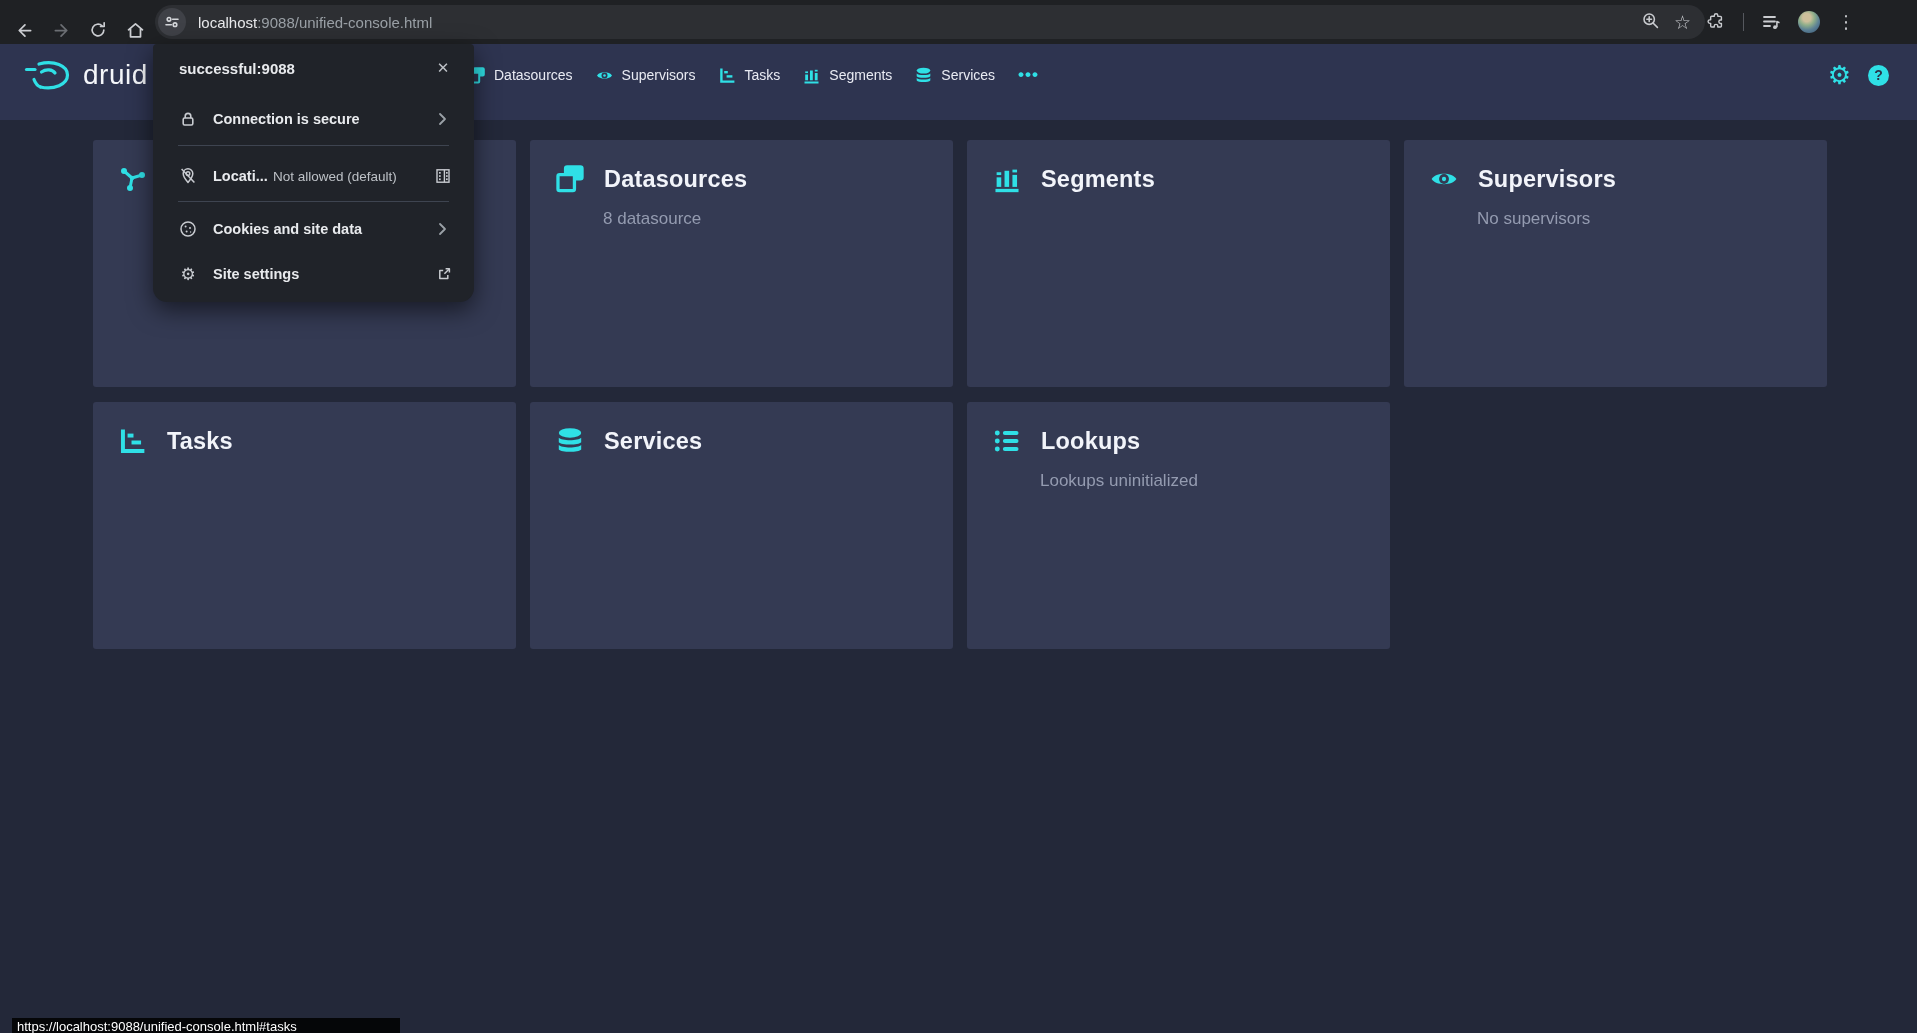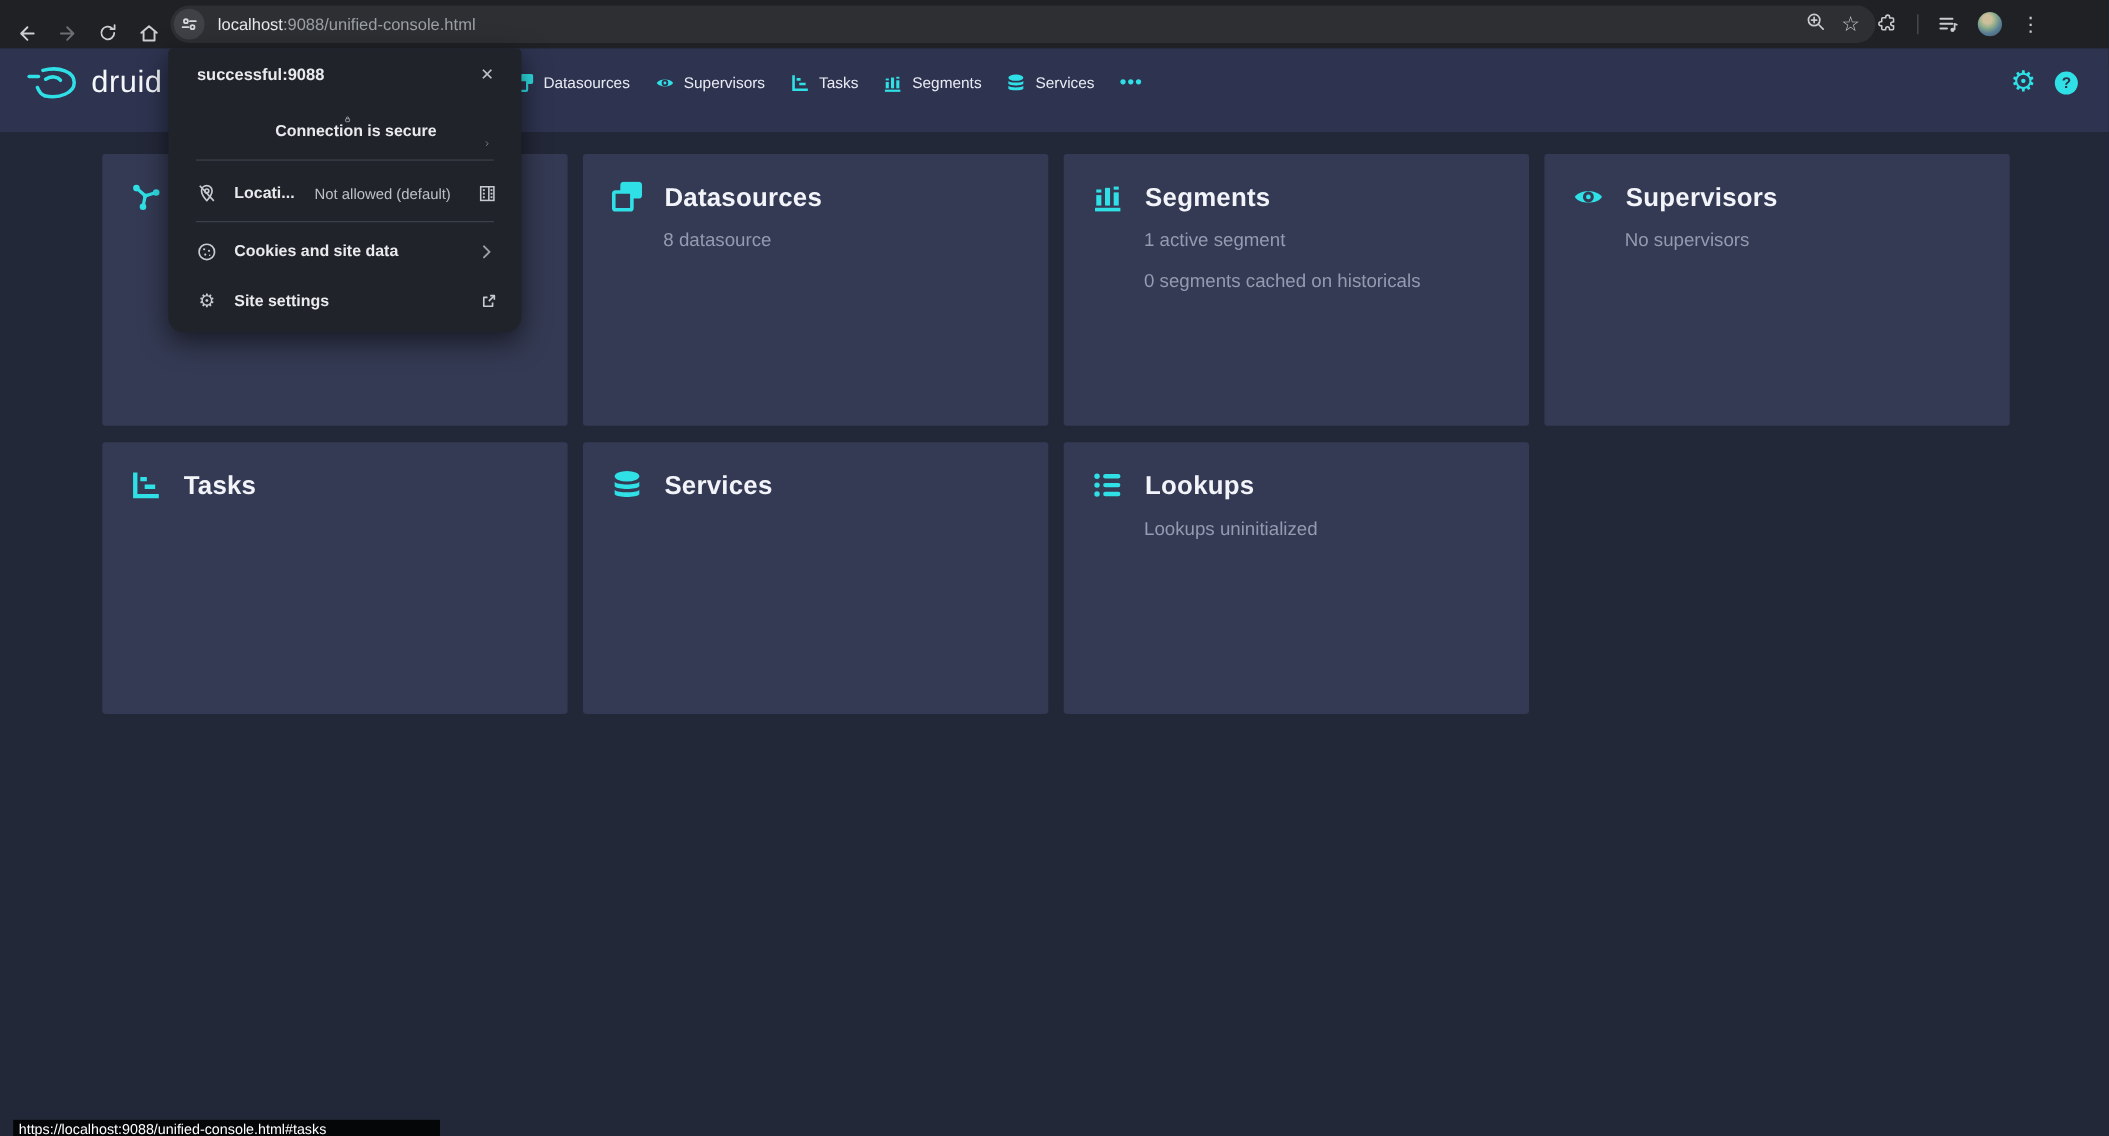--- a/index.html
+++ b/index.html
@@ -47,21 +47,21 @@
   .card-line{font-size:17px;color:#949bb0;margin-bottom:17px;}
   
   .popup{position:absolute;left:153px;top:44px;width:321px;height:258px;background:#202329;border-radius:4px 4px 14px 14px;
          box-shadow:0 8px 24px rgba(0,0,0,.55);z-index:50;color:#e8eaed;}
   .popup-title{position:absolute;left:26px;top:16px;font-size:15px;font-weight:bold;}
   .popup-close{position:absolute;right:20px;top:13px;width:22px;height:22px;display:flex;align-items:center;justify-content:center;color:#bdc1c6;font-size:15px;}
   .prow{position:absolute;left:26px;right:22px;height:28px;display:flex;align-items:center;}
   .prow .plabel{margin-left:16px;font-size:14.5px;font-weight:600;color:#e8eaed;}
   .prow .chev{margin-left:auto;margin-right:4px;}
   .pdiv{position:absolute;left:25px;right:25px;height:1px;background:#3e4450;}
-  .loc-status{position:absolute;left:107px;font-size:13.5px;color:#bdc1c6;font-weight:normal;}
+  .loc-status{position:absolute;left:94px;font-size:13.5px;color:#bdc1c6;font-weight:normal;}
   .row-right-ic{margin-left:auto;}
   
   .status-tip{position:absolute;left:12px;bottom:0;width:388px;height:15px;background:#050608;color:#ffffff;font-size:13px;
               padding:1px 0 0 5px;box-sizing:border-box;white-space:nowrap;overflow:hidden;}
 </style>
 </head>
 <body>
 
 <div class="toolbar">
   <div style="display:flex;align-items:center;gap:3px;margin-left:7px;">
@@ -255,24 +255,20 @@
             <rect x="2.2" y="7.5" width="2.8" height="5.8"></rect>
             <rect x="7" y="3.5" width="2.8" height="9.8"></rect>
             <rect x="11.8" y="6" width="2.8" height="7.3"></rect>
             <rect x="2.2" y="4.4" width="2.8" height="1.7"></rect>
             <rect x="11.8" y="2.8" width="2.8" height="1.7"></rect>
             <rect x="1.5" y="14.5" width="14" height="2"></rect>
           </g>
         </svg>
       <div class="card-title">Segments</div>
     </div>
-    <div class="card-lines">
-      <div class="card-line">1 active segment</div>
-      <div class="card-line">0 segments cached on historicals</div>
-    </div>
   </div>
 
   <div class="card">
     <div class="card-head">
       <svg class="card-icon accent" width="28" height="28" viewBox="0 0 17 17">
           <path d="M1 8.5C3.5 4.3 13.5 4.3 16 8.5 13.5 12.7 3.5 12.7 1 8.5Z" fill="currentColor"></path>
           <circle cx="8.5" cy="8.5" r="3" class="occ"></circle>
           <circle cx="8.5" cy="8.5" r="1.3" fill="currentColor"></circle>
         </svg>
       <div class="card-title">Supervisors</div>
@@ -328,21 +324,21 @@
   </div>
 
 </div>
 
 <div class="popup">
   <div class="popup-title">successful:9088</div>
   <div class="popup-close">
       <span>✕</span>
     </div>
 
-  <div class="prow" style="top:61px;flex-direction:column;">
+  <div class="prow" style="top:61px;">
     <svg width="18" height="18" viewBox="0 0 18 18">
         <g stroke="#c8cbd0" stroke-width="1.6" fill="none" stroke-linejoin="round">
           <rect x="4.2" y="8" width="9.6" height="7" rx="1.4"></rect>
           <path d="M6.2 8V6.2a2.8 2.8 0 0 1 5.6 0V8"></path>
         </g>
       </svg>
     <span class="plabel">Connection is secure</span>
     <svg class="chev" width="10" height="14" viewBox="0 0 10 14">
         <path d="M2 2l5 5-5 5" stroke="#9aa0a6" stroke-width="1.8" fill="none" stroke-linecap="round" stroke-linejoin="round"></path>
       </svg>

